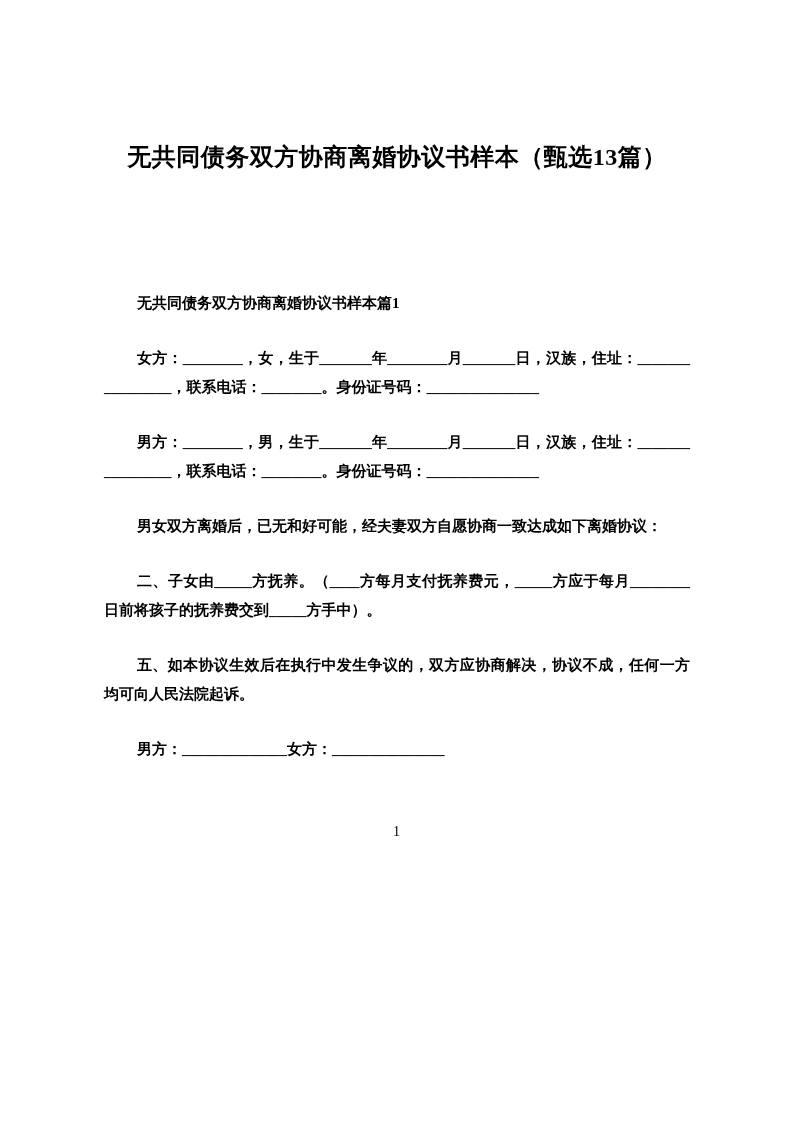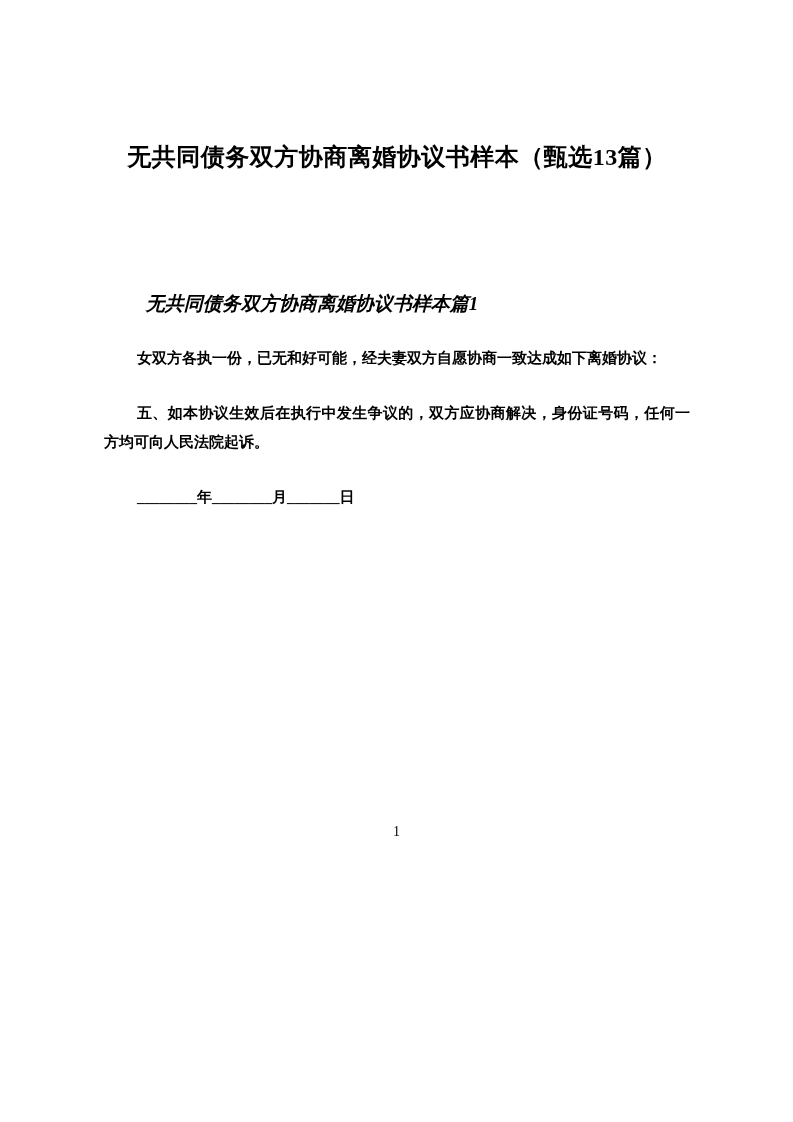--- a/index.html
+++ b/index.html
@@ -23,25 +23,24 @@
   .doc-title {
     margin: 141px 0 0 0;
     font-size: 24px;
     font-weight: 700;
     text-align: center;
     letter-spacing: 0.5px;
     line-height: 32px;
   }
   .section-heading {
     margin: 116px 0 0 0;
-    font-size: 19px;
+    font-size: 15px;
     font-weight: 700;
     text-indent: 2.2em;
     line-height: 29px;
-    font-style: italic;
   }
   p.body-para {
     margin: 26px 0 0 0;
     font-size: 15px;
     font-weight: 700;
     line-height: 29px;
     text-indent: 2.2em;
     text-align: justify;
     word-break: break-all;
   }
@@ -61,29 +60,32 @@
 </head>
 <body>
 
 <div class="page">
   <div class="content">
 
     <h1 class="doc-title">无共同债务双方协商离婚协议书样本（甄选13篇）</h1>
 
     <h2 class="section-heading">无共同债务双方协商离婚协议书样本篇1</h2>
 
+    <p class="body-para first-after-heading">女方：________，女，生于_______年________月_______日，汉族，住址：________________，联系电话：________。身份证号码：_______________</p>
+
+    <p class="body-para">男方：________，男，生于_______年________月_______日，汉族，住址：________________，联系电话：________。身份证号码：_______________</p>
+
+    <p class="body-para">男女双方离婚后，已无和好可能，经夫妻双方自愿协商一致达成如下离婚协议：</p>
 
 
-    <p class="body-para">女双方各执一份，已无和好可能，经夫妻双方自愿协商一致达成如下离婚协议：</p>
+    <p class="body-para">二、子女由_____方抚养。（____方每月支付抚养费元，_____方应于每月________日前将孩子的抚养费交到_____方手中）。</p>
 
 
 
+    <p class="body-para">五、如本协议生效后在执行中发生争议的，双方应协商解决，协议不成，任何一方均可向人民法院起诉。</p>
 
+    <p class="body-para">男方：______________女方：_______________</p>
 
-    <p class="body-para">五、如本协议生效后在执行中发生争议的，双方应协商解决，身份证号码，任何一方均可向人民法院起诉。</p>
-
-
-    <p class="body-para">________年________月_______日</p>
 
   </div>
 
   <div class="page-number">1</div>
 </div>
 
 </body></html>

